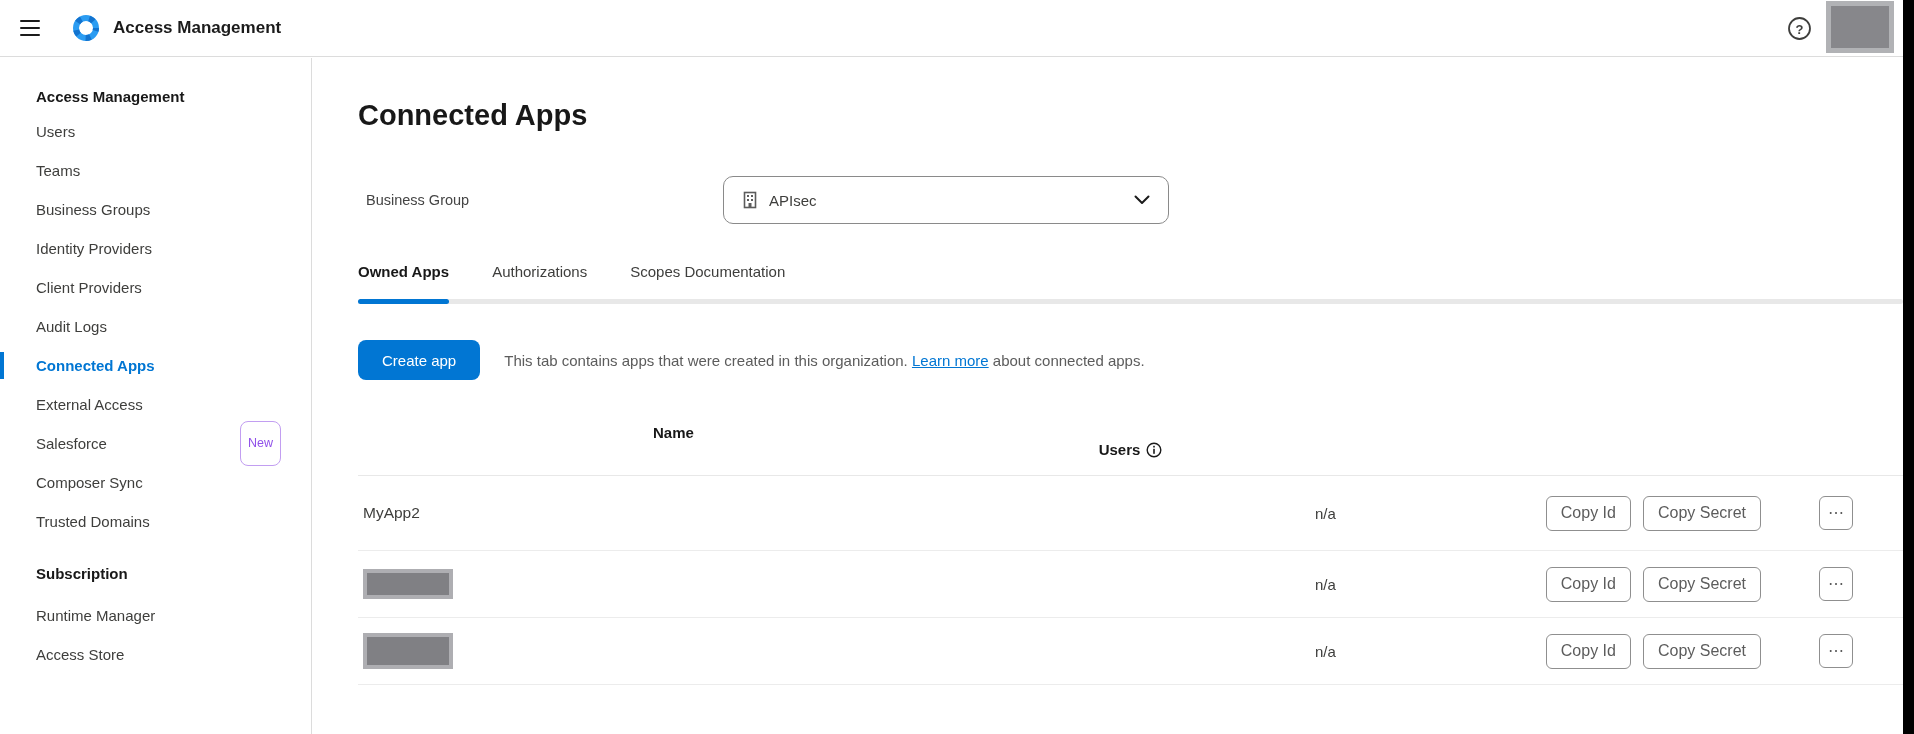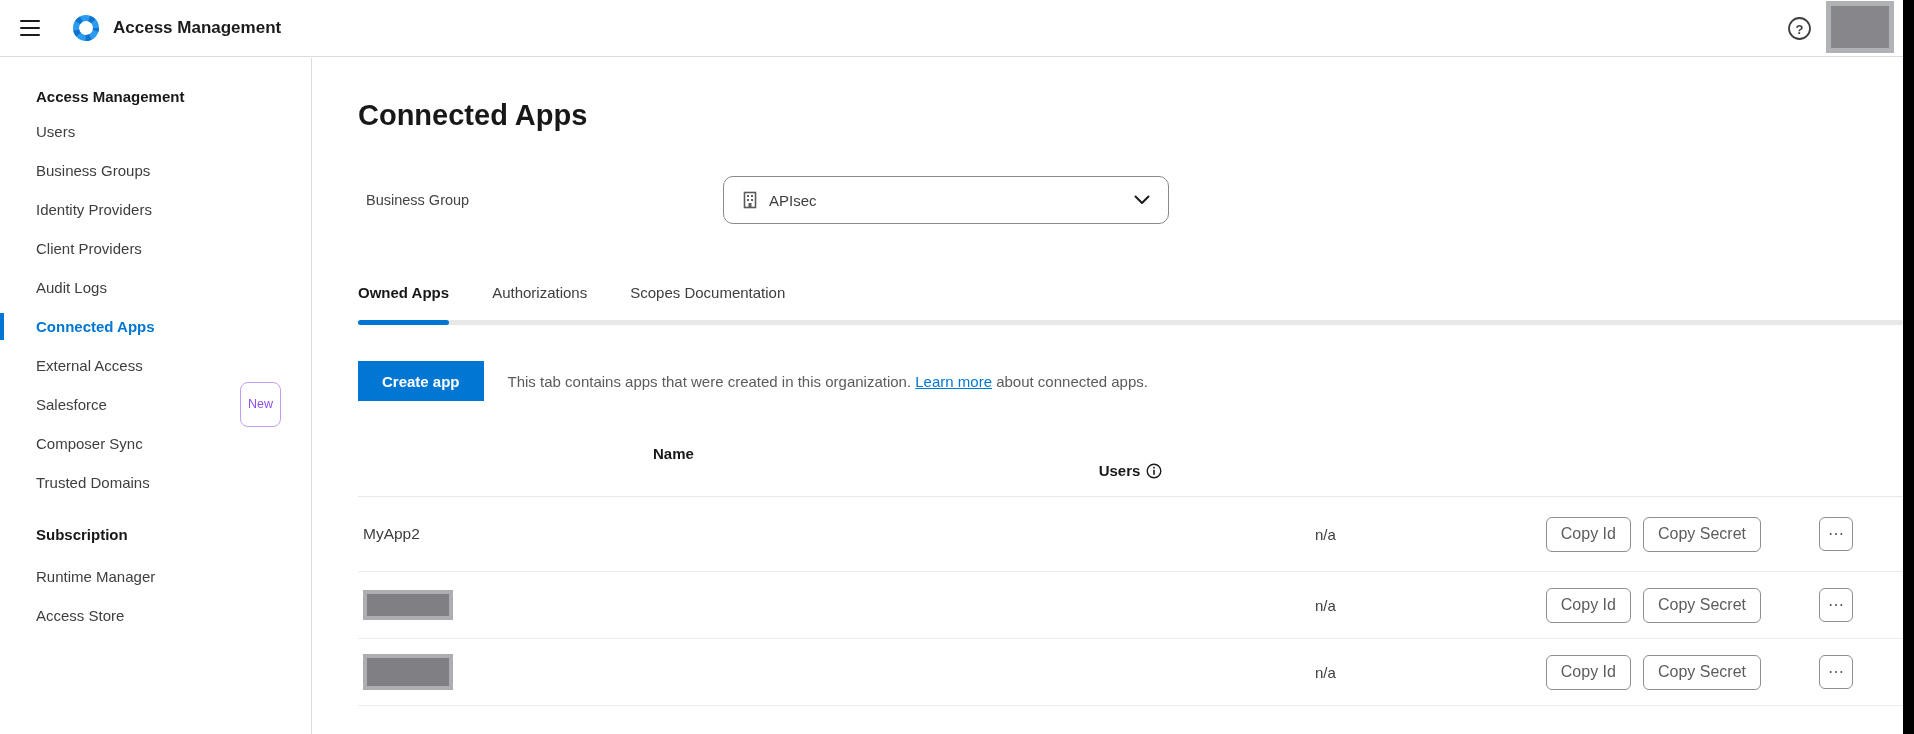--- a/index.html
+++ b/index.html
@@ -45,33 +45,33 @@
   .page-title { margin-top:40px; font-size:29px; line-height:34px; font-weight:bold; color:#181818; }
 
   .bg-row { margin-top:44px; height:48px; display:flex; align-items:center; }
   .bg-label { margin-left:8px; width:357px; font-size:14.5px; color:#444; }
   .bg-select { width:446px; height:48px; border:1px solid #8a8a8a; border-radius:10px; background:#fff;
                display:flex; align-items:center; padding:0 18px; cursor:pointer; }
   .bg-select .sel-text { margin-left:11px; font-size:15px; color:#3e3e3c; }
   .bg-select .chev { margin-left:auto; }
 
   
-  .tabs { position:relative; margin-top:58px; display:flex; width:1545px; }
+  .tabs { position:relative; margin-top:37px; display:flex; width:1545px; }
   .tabs::after { content:""; position:absolute; left:0; bottom:0; width:100%; height:5px;
                  background:#e8e8e8; border-radius:3px; }
   .tab { position:relative; font-size:15px; color:#3e3e3c; padding-bottom:22px; margin-right:43px;
          cursor:pointer; line-height:21px; }
   .tab.active { color:#181818; font-weight:bold; }
   .tab.active::after { content:""; position:absolute; left:0; bottom:0; width:100%; height:5px;
                        background:#0176d3; border-radius:3px; z-index:2; }
 
   
   .create-row { margin-top:36px; display:flex; align-items:center; }
   .btn-create { height:40px; padding:0 24px; background:#0176d3; color:#fff; font-size:15px;
-                font-weight:700; border:none; border-radius:0; cursor:pointer;
+                font-weight:400; border:none; border-radius:8px; cursor:pointer;
                 font-family:"Liberation Sans", sans-serif; }
   .info-text { margin-left:24px; font-size:15px; color:#5c5c5c; }
   .info-text a { color:#0176d3; text-decoration:underline; cursor:pointer; }
 
   
   .table { margin-top:44px; width:1545px; }
   .thead { display:flex; align-items:center; padding-bottom:17px; border-bottom:1px solid #e8e8e8;flex-direction:column; }
   .th-name { width:957px; padding-left:1px; font-size:15px; font-weight:bold; color:#181818; }
   .th-users { font-size:15px; font-weight:bold; color:#181818; display:flex; align-items:center; }
   .th-users svg { margin-left:6px; }
@@ -124,20 +124,23 @@
     <div class="avatar-redact"></div>
   </div>
 
   <div class="sidebar">
     <div class="side-section-title">Access Management</div>
 
     <div class="side-item">
       <span class="lbl">Users</span>
       </div>
     <div class="side-item">
+      <span class="lbl">Teams</span>
+      </div>
+    <div class="side-item">
       <span class="lbl">Business Groups</span>
       </div>
     <div class="side-item">
       <span class="lbl">Identity Providers</span>
       </div>
     <div class="side-item">
       <span class="lbl">Client Providers</span>
       </div>
     <div class="side-item">
       <span class="lbl">Audit Logs</span>

